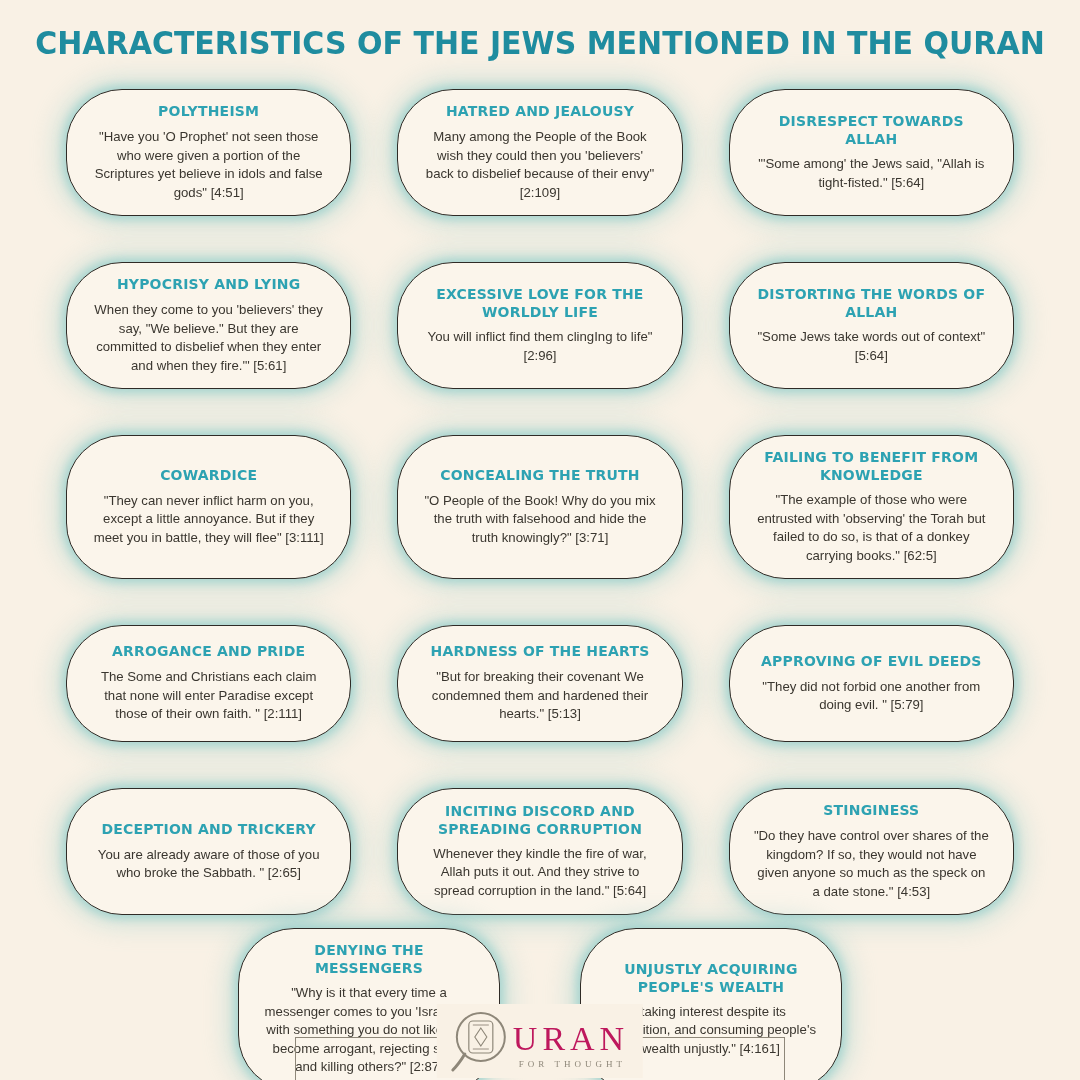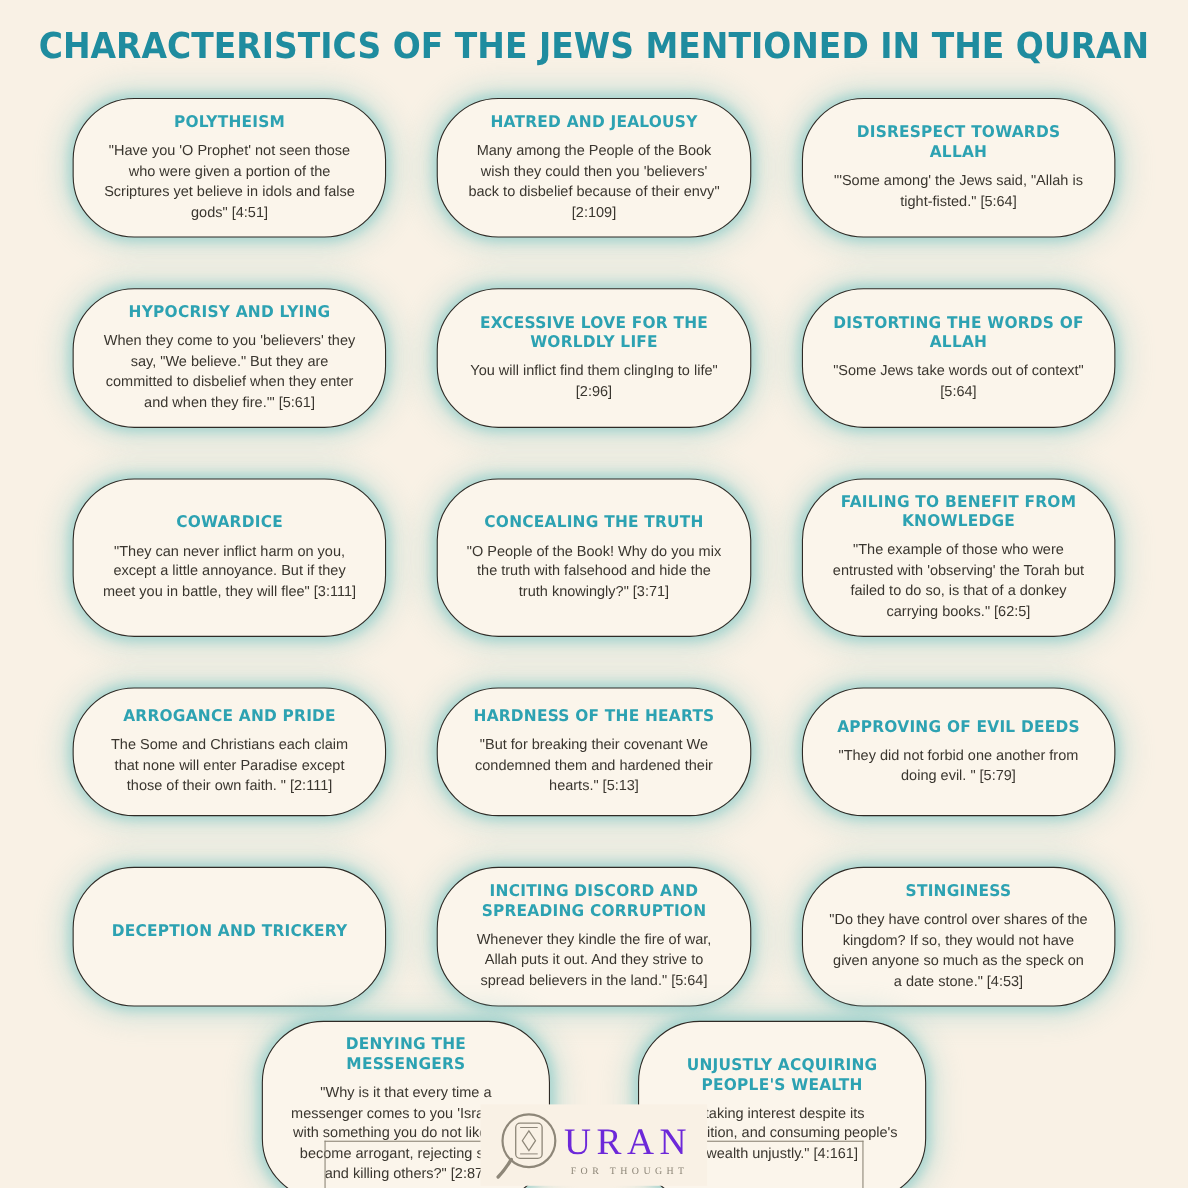--- a/index.html
+++ b/index.html
@@ -86,21 +86,21 @@
     display:flex;
     align-items:flex-start;
   }
   .logo-emblem { display:block; }
   .logo-textcol { display:flex; flex-direction:column; margin-left:2px; }
   .logo-main {
     font-family:"Liberation Serif", serif;
     font-size:34px;
     line-height:1;
     letter-spacing:5px;
-    color:#6d28d9;
+    color:#be185d;
     margin-top:14px;
   }
   .logo-sub {
     font-family:"Liberation Serif", serif;
     font-size:9px;
     letter-spacing:4px;
     color:#8e8779;
     margin-top:3px;
     margin-left:6px;
   }
@@ -154,24 +154,25 @@
     <div class="card">
       <div class="card-title">HARDNESS OF THE HEARTS</div>
       <div class="card-quote">"But for breaking their covenant We condemned them and hardened their hearts." [5:13]</div>
     </div>
     <div class="card">
       <div class="card-title">APPROVING OF EVIL DEEDS</div>
       <div class="card-quote">"They did not forbid one another from doing evil. " [5:79]</div>
     </div>
     <div class="card">
       <div class="card-title">DECEPTION AND TRICKERY</div>
+      <div class="card-quote">You are already aware of those of you who broke the Sabbath. " [2:65]</div>
     </div>
     <div class="card">
       <div class="card-title">INCITING DISCORD AND SPREADING CORRUPTION</div>
-      <div class="card-quote">Whenever they kindle the fire of war, Allah puts it out. And they strive to spread believers in the land." [5:64]</div>
+      <div class="card-quote">Whenever they kindle the fire of war, Allah puts it out. And they strive to spread corruption in the land." [5:64]</div>
     </div>
     <div class="card">
       <div class="card-title">STINGINESS</div>
       <div class="card-quote">"Do they have control over shares of the kingdom? If so, they would not have given anyone so much as the speck on a date stone." [4:53]</div>
     </div>
   </div>
 <div class="cards-bottom" id="cards-bottom">
     <div class="card">
       <div class="card-title">DENYING THE MESSENGERS</div>
       <div class="card-quote">"Why is it that every time a messenger comes to you 'Israelites' with something you do not like, you become arrogant, rejecting some and killing others?" [2:87]</div>

